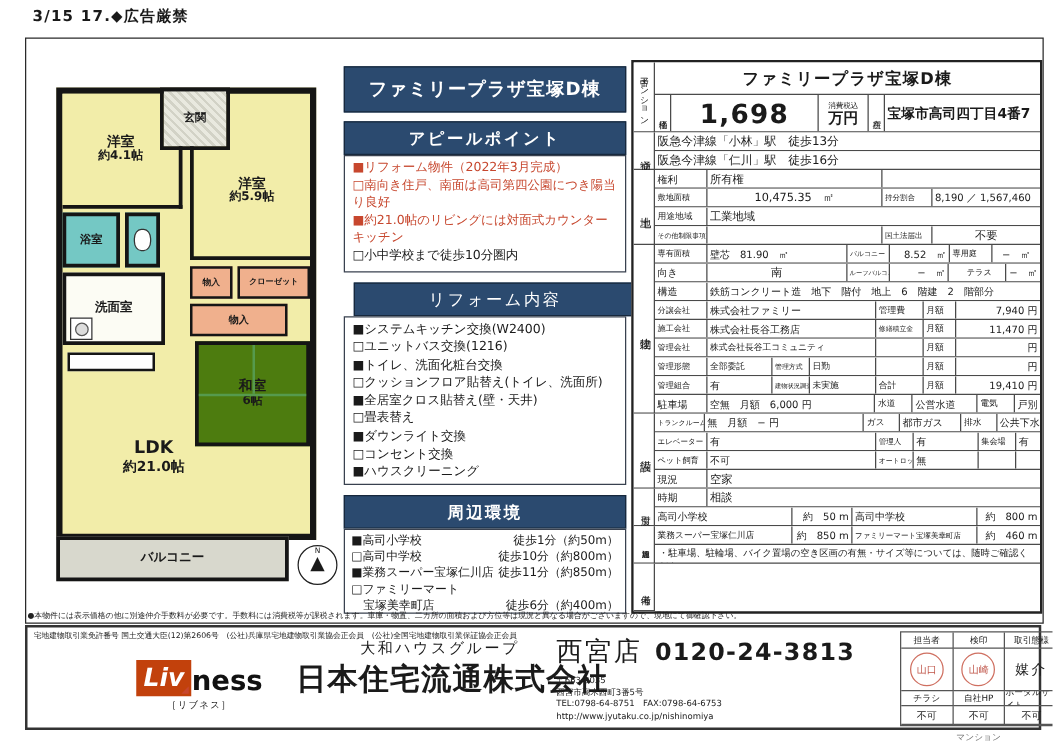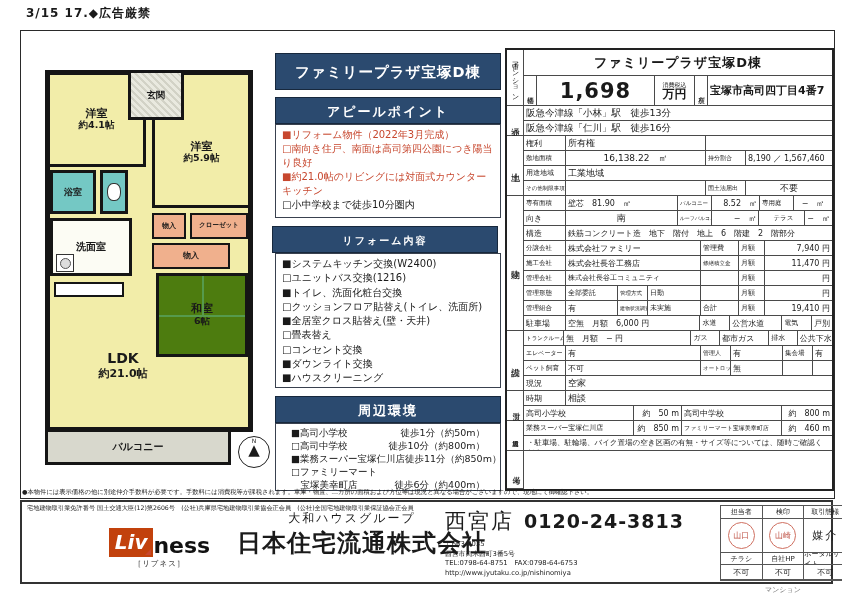--- a/index.html
+++ b/index.html
@@ -37,24 +37,24 @@
   .balcony{left:5px;top:371px;width:186px;height:36px;border:3px solid #151515;background:#d8d8cd;font-size:10px;font-weight:bold;}
   .compass{position:absolute;left:198px;top:378px;width:30px;height:30px;border:1.5px solid #222;border-radius:50%;background:#fff;display:flex;flex-direction:column;align-items:center;justify-content:flex-start;}
   .compass .n{font-size:6px;line-height:6px;margin-top:1px;}
   .compass .arr{font-size:15px;line-height:15px;margin-top:-1px;}
   
   .mid-head{background:#2b4a6f;color:#fff;text-align:center;border:1px solid #17283d;box-sizing:border-box;}
   .m-title{left:275px;top:53px;width:226px;height:37px;line-height:37px;font-size:14.5px;font-weight:bold;letter-spacing:1px;}
   .h-appeal{left:275px;top:97px;width:226px;height:27px;line-height:27px;font-size:13px;font-weight:bold;letter-spacing:2px;}
   .b-appeal{left:275px;top:124px;width:226px;height:94px;border:1.5px solid #39414f;background:#fff;box-sizing:border-box;padding:3px 6px;font-size:10px;line-height:14px;}
   .red{color:#c7472e;}
-  .h-reform{left:272px;top:226px;width:226px;height:27px;line-height:27px;font-size:10px;font-weight:bold;letter-spacing:2px;}
+  .h-reform{left:283px;top:226px;width:226px;height:27px;line-height:27px;font-size:13px;font-weight:normal;letter-spacing:2px;}
   .b-reform{left:275px;top:253px;width:226px;height:135px;border:1.5px solid #39414f;background:#fff;box-sizing:border-box;padding:3px 6px;font-size:10px;line-height:14.3px;}
   .h-env{left:275px;top:396px;width:226px;height:27px;line-height:27px;font-size:13px;font-weight:bold;letter-spacing:2px;}
-  .b-env{left:275px;top:423px;width:226px;height:68px;border:1.5px solid #39414f;background:#fff;box-sizing:border-box;padding:2px 15px;font-size:9.5px;line-height:13px;}
+  .b-env{left:275px;top:423px;width:226px;height:68px;border:1.5px solid #39414f;background:#fff;box-sizing:border-box;padding:2px 5px;font-size:9.5px;line-height:13px;}
   .env-row{display:flex;justify-content:space-between;white-space:nowrap;}
   
   .panel{left:505px;top:48px;width:329px;border:2px solid #222;background:#fff;display:grid;box-sizing:border-box;
          grid-template-columns:17px 1fr;
          grid-template-rows:26px 30px repeat(23,15px) 38px;}
   .sec{grid-column:1;writing-mode:vertical-rl;text-orientation:upright;display:flex;align-items:center;justify-content:center;border-right:1px solid #4a4a4a;border-bottom:1px solid #4a4a4a;font-size:7px;letter-spacing:0;background:#fff;}
   .row{grid-column:2;display:flex;align-items:stretch;border-bottom:1px solid #4a4a4a;font-size:9px;overflow:hidden;background:#fff;}
   .c{border-right:1px solid #4a4a4a;display:flex;align-items:center;padding:0 2px;box-sizing:border-box;white-space:nowrap;overflow:hidden;}
   .cl{border-right:none;}
   .ctr{justify-content:center;}
@@ -165,22 +165,22 @@
 </div>
 
 <div class="abs mid-head h-reform">リフォーム内容</div>
 <div class="abs b-reform">
   <div>■システムキッチン交換(W2400)</div>
   <div>□ユニットバス交換(1216)</div>
   <div>■トイレ、洗面化粧台交換</div>
   <div>□クッションフロア貼替え(トイレ、洗面所)</div>
   <div>■全居室クロス貼替え(壁・天井)</div>
   <div>□畳表替え</div>
+  <div>■ダウンライト交換</div>
   <div>□コンセント交換</div>
-  <div>■ダウンライト交換</div>
   <div>■ハウスクリーニング</div>
 </div>
 
 <div class="abs mid-head h-env">周辺環境</div>
 <div class="abs b-env">
   <div class="env-row">
     <span>■高司小学校</span>
     <span>徒歩1分（約50m）</span>
   </div>
   <div class="env-row">
@@ -235,21 +235,21 @@
     </div>
 
   <div class="row">
     <div class="c f8" style="width:42px;">権利</div>
     <div class="c" style="width:140px;">所有権</div>
     <div class="c cl grow"></div>
   </div>
 
   <div class="row">
     <div class="c f65" style="width:42px;">敷地面積</div>
-    <div class="c ctr" style="width:140px;">16,138.22　㎡</div>
+    <div class="c ctr" style="width:140px;">10,475.35　㎡</div>
     <div class="c f6" style="width:40px;">持分割合</div>
     <div class="c cl grow f8">8,190 ／ 1,567,460</div>
   </div>
 
   <div class="row">
     <div class="c f7" style="width:42px;">用途地域</div>
     <div class="c cl grow">工業地域</div>
   </div>
 
   <div class="row">

